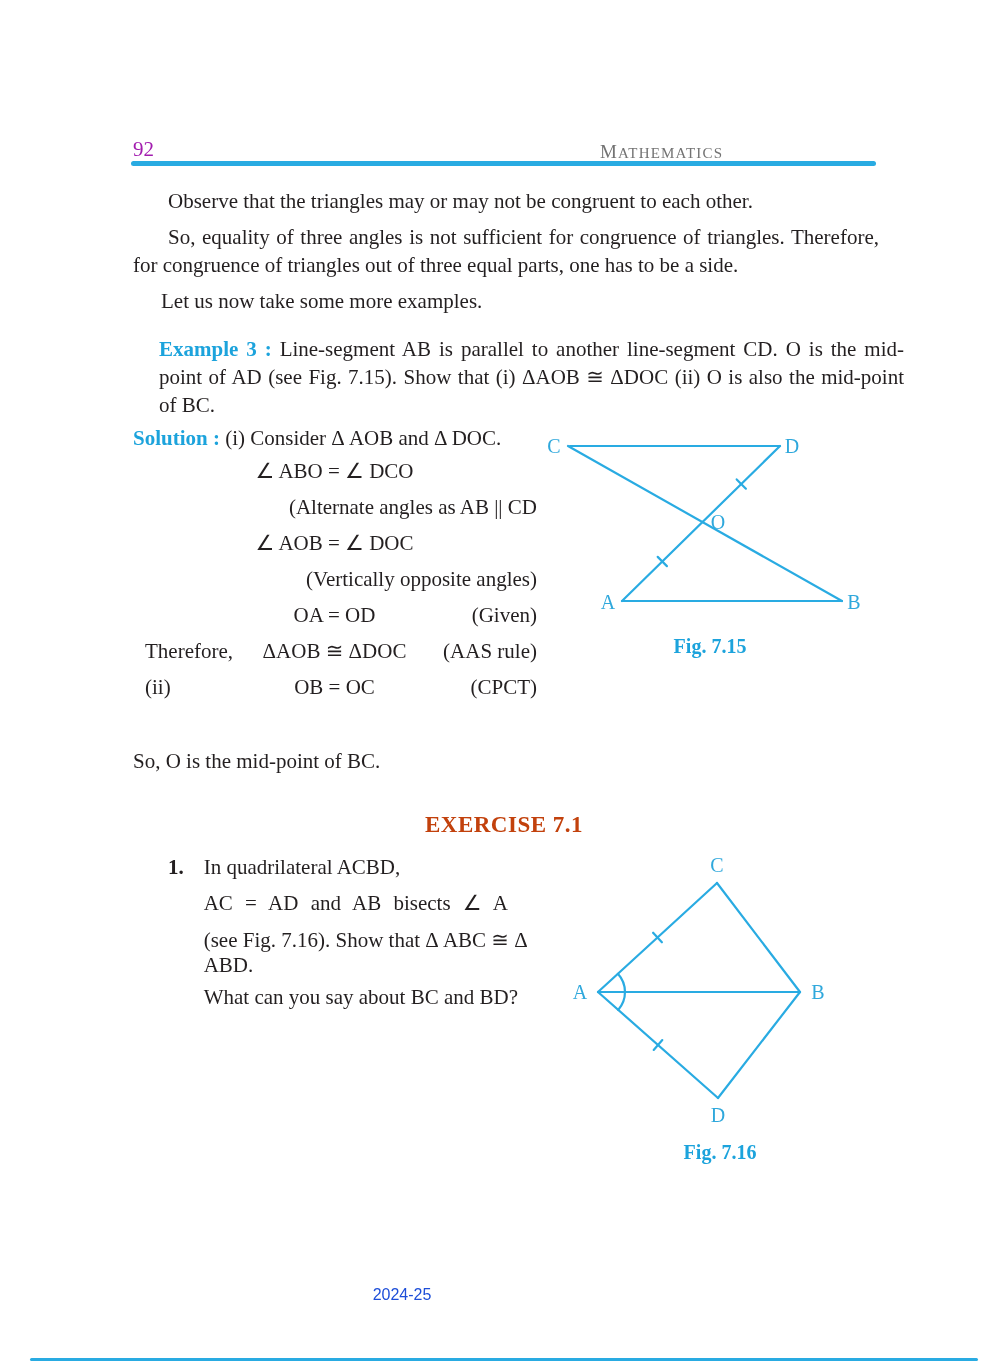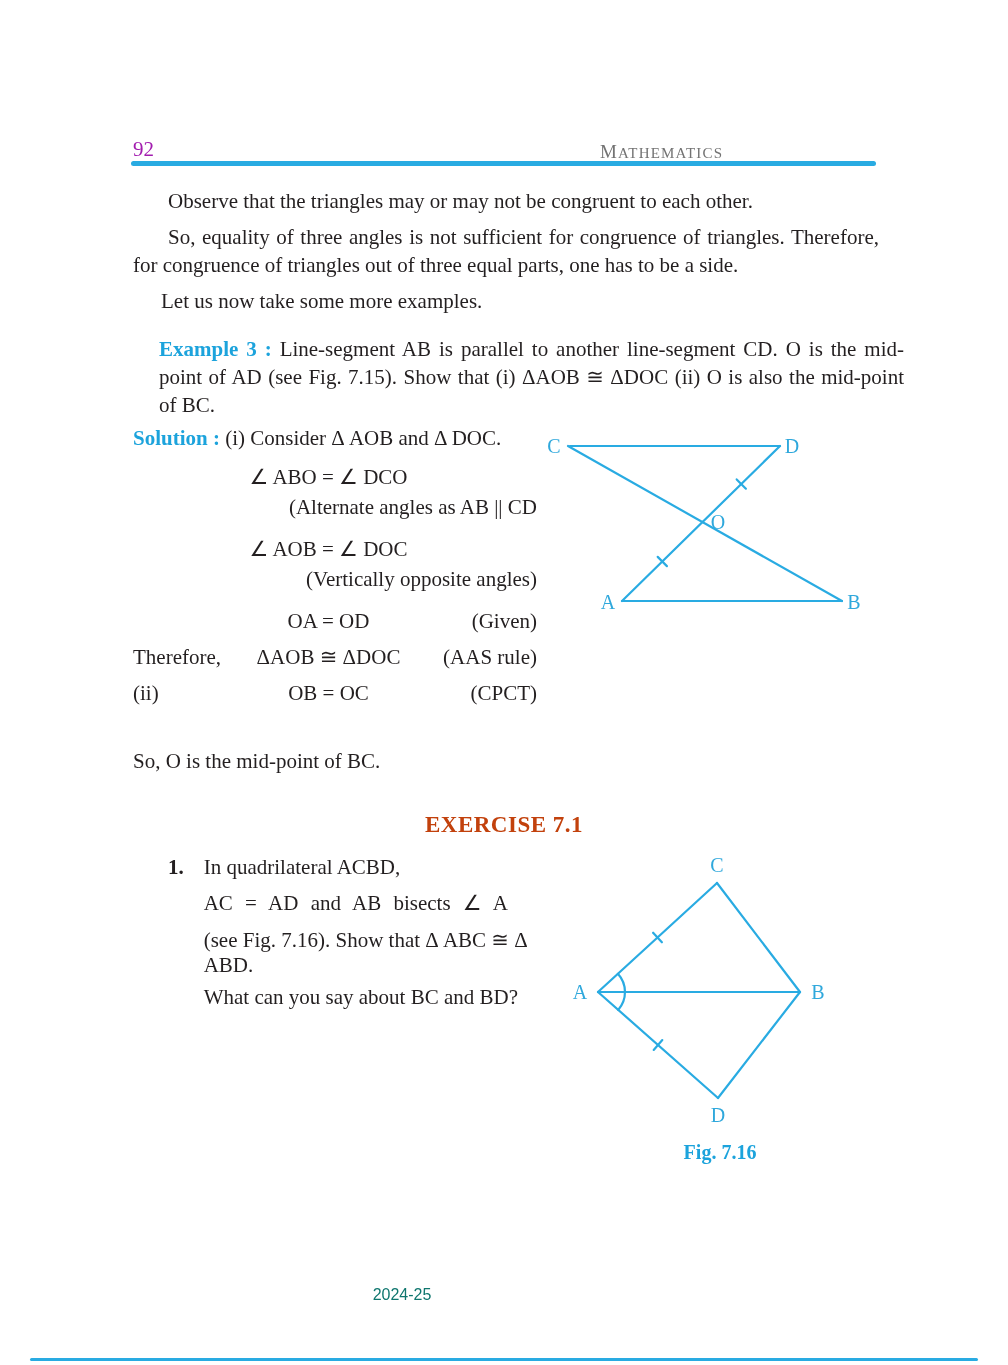--- a/index.html
+++ b/index.html
@@ -24,21 +24,21 @@
   .para{font-size:21px;line-height:28px;}
   .p1{left:133px;top:187px;width:744px;text-indent:35px;}
   .p2{left:133px;top:223px;width:746px;text-indent:35px;text-align:justify;}
   .p3{left:126px;top:287px;width:744px;text-indent:35px;}
   .example{left:133px;top:335px;width:745px;font-size:21px;line-height:28px;text-align:justify;margin-left:26px;}
   .blue-label{color:#1CA3DC;font-weight:bold;}
   .sol-intro{left:133px;top:426px;width:560px;font-size:21px;}
 
   
   .eq-block{left:133px;top:459px;width:404px;font-size:21px;}
-  .eq-row{display:flex;height:36px;align-items:center;}
+  .eq-row{display:flex;height:36px;align-items:flex-start;margin-left:12px;}
   .eq-row .prefix{width:105px;text-align:left;}
   .eq-row .eq{flex:1;text-align:center;}
   .eq-row .reason{width:118px;text-align:right;}
   .note-row{height:36px;text-align:right;}
   .conclusion{left:133px;top:749px;width:500px;font-size:21px;}
 
   
   .fig-caption{font-weight:bold;font-size:20px;color:#1CA3DC;text-align:center;}
   .cap15{left:540px;top:635px;width:340px;}
   .cap16{left:560px;top:1141px;width:320px;}
@@ -50,21 +50,21 @@
   .q1{left:168px;top:855px;width:400px;font-size:21px;}
   .q1-wrap{display:flex;}
   .q-num{width:37px;font-weight:bold;}
   .q-line1{margin:0 0 11px 0;}
   .q-line2a{margin:0 0 10px 0;word-spacing:7px;}
   .q-line2b{margin:12px 0 7px 0;}
   .q-line3{margin:0;}
 
   
   .footer{left:0;top:1286px;width:804px;text-align:center;
-    font-family:"Liberation Sans", sans-serif;font-size:16px;color:#0f766e;}
+    font-family:"Liberation Sans", sans-serif;font-size:16px;color:#1d4ed8;}
   .bottom-rule{left:30px;top:1358px;width:948px;height:3px;background:#29ABE2;border-radius:2px;}
 </style>
 </head>
 <body>
 
 <div class="page">
 
   <div class="abs page-num">92</div>
   <div class="abs subject"><span class="cap">M</span><span class="rest">ATHEMATICS</span></div>
   <div class="abs header-rule"></div>
@@ -117,20 +117,21 @@
       <line x1="82" y1="173" x2="302" y2="173"></line>
       <line x1="196.7" y1="51.4" x2="205.9" y2="60.7"></line>
       <line x1="117.7" y1="128.9" x2="126.9" y2="138.1"></line>
     </g>
     <text x="14" y="25" text-anchor="middle">C</text>
     <text x="252" y="25" text-anchor="middle">D</text>
     <text x="178" y="101" text-anchor="middle">O</text>
     <text x="68" y="181" text-anchor="middle">A</text>
     <text x="314" y="181" text-anchor="middle">B</text>
   </svg>
+  <div class="abs fig-caption cap15">Fig. 7.15</div>
 
   <div class="abs exercise-heading">EXERCISE 7.1</div>
 
   <div class="abs q1">
     <div class="q1-wrap">
       <span class="q-num">1.</span>
       <div>
         <div class="q-line1">In quadrilateral ACBD,</div>
         <div class="q-line2a">AC = AD and AB bisects ∠ A</div>
         <div class="q-line2b">(see Fig. 7.16). Show that Δ ABC ≅ Δ ABD.</div>

